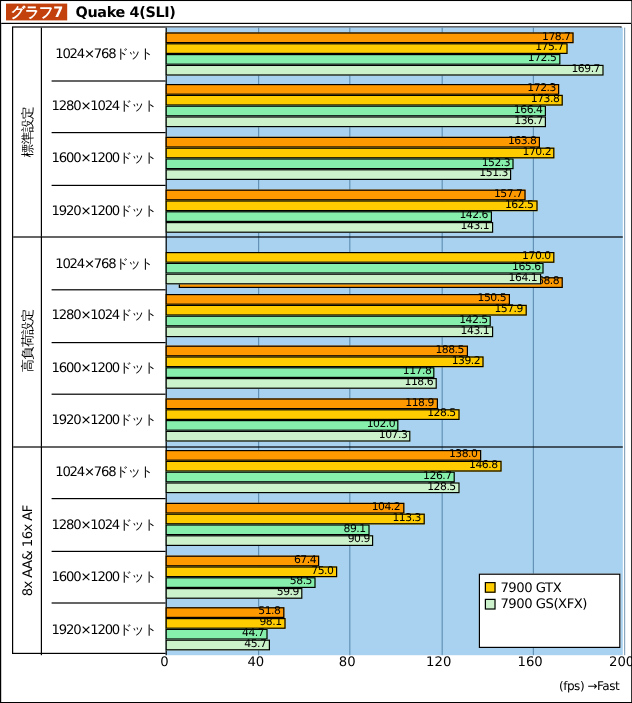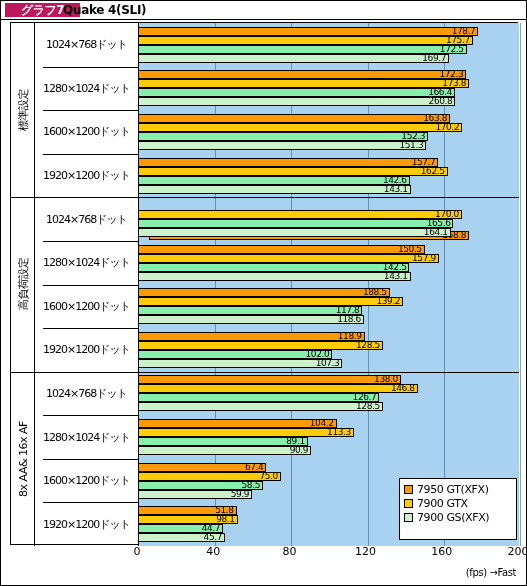--- a/index.html
+++ b/index.html
@@ -6,21 +6,21 @@
   body{
     width:527px;height:586px;
     background:#ffffff;
     font-family:"DejaVu Sans","Liberation Sans",sans-serif;
     overflow:hidden;
   }
   #root{position:relative;width:527px;height:586px;box-sizing:border-box;border:1px solid #000;background:#fff;}
 
   
   #titlebar{position:absolute;left:0;top:0;width:525px;height:19px;background:#fff;border-bottom:1px solid #000;box-sizing:border-box;}
-  #title-badge{position:absolute;left:4px;top:2px;background:#be185d;color:#fff;font-size:12px;line-height:14px;padding:0 16px;font-weight:bold;letter-spacing:-.5px;}
+  #title-badge{position:absolute;left:4px;top:2px;background:#c2410c;color:#fff;font-size:12px;line-height:14px;padding:0 4px;font-weight:bold;letter-spacing:-.5px;}
   #title-text{position:absolute;left:62px;top:2px;font-size:12px;line-height:14px;color:#000;font-weight:bold;letter-spacing:-.3px;}
 
   
   #plot-area{position:absolute;left:9px;top:21px;width:508px;height:523px;box-sizing:border-box;border:1px solid #000;background:#fff;}
   
   #canvas{position:absolute;left:127px;top:0px;width:381px;height:523px;background:#a8d2f0;box-sizing:border-box;border-left:1px solid #000;}
 
   .sec-title-cell{position:absolute;left:0;width:24px;box-sizing:border-box;border-right:1px solid #000;}
   .sec-title-txt{position:absolute;left:50%;top:50%;transform:translate(-50%,-50%) rotate(-90deg);white-space:nowrap;font-size:11px;color:#000;letter-spacing:-.5px;}
 
@@ -75,36 +75,36 @@
         <div class="res-label" style="top: 0px; height: 43.5833px;">1024×768ドット</div>
         <div class="bar s0" style="left: 127px; top: 3.79167px; width: 340.423px;">
           <span class="bar-val">178.7</span>
         </div>
         <div class="bar s1" style="left: 127px; top: 12.7917px; width: 334.708px; padding-left: 40px;">
           <span class="bar-val">175.7</span>
         </div>
         <div class="bar s2" style="left: 127px; top: 21.7917px; width: 328.613px;">
           <span class="bar-val">172.5</span>
         </div>
-        <div class="bar s3" style="left: 127px; top: 30.7917px; width: 311px;">
+        <div class="bar s3" style="left: 127px; top: 30.7917px; width: 365px;">
           <span class="bar-val">169.7</span>
         </div>
         <div class="res-label" style="top: 43.5833px; height: 43.5833px;">1280×1024ドット</div>
         <div class="res-sep" style="top: 43.5833px;"></div>
         <div class="bar s0" style="left: 127px; top: 47.375px; width: 328.231px;">
           <span class="bar-val">172.3</span>
         </div>
         <div class="bar s1" style="left: 127px; top: 56.375px; width: 331.089px;">
           <span class="bar-val">173.8</span>
         </div>
         <div class="bar s2" style="left: 127px; top: 65.375px; width: 316.992px;">
           <span class="bar-val">166.4</span>
         </div>
         <div class="bar s3" style="left: 127px; top: 74.375px; width: 317.373px;">
-          <span class="bar-val">260.8</span>
+          <span class="bar-val">136.7</span>
         </div>
         <div class="res-label" style="top: 87.1667px; height: 43.5833px;">1600×1200ドット</div>
         <div class="res-sep" style="top: 87.1667px;"></div>
         <div class="bar s0" style="left: 127px; top: 90.9583px; width: 312.039px;">
           <span class="bar-val">163.8</span>
         </div>
         <div class="bar s1" style="left: 127px; top: 99.9583px; width: 324.231px;">
           <span class="bar-val">170.2</span>
         </div>
         <div class="bar s2" style="left: 127px; top: 108.958px; width: 290.132px;">
@@ -253,24 +253,20 @@
       <div class="tick-lab" style="left: 203.2px;">40</div>
       <div class="tick-lab" style="left: 279.4px;">80</div>
       <div class="tick-lab" style="left: 355.6px;">120</div>
       <div class="tick-lab" style="left: 431.8px;">160</div>
       <div class="tick-lab" style="left: 508px;">200</div>
     </div>
   <div id="axis-title">(fps) →Fast</div>
 
   <div id="legend">
       <div class="leg-row">
-        <span class="leg-sw" style="background: rgb(255, 153, 0);"></span>
-        <span class="leg-tx">7950 GT(XFX)</span>
-      </div>
-      <div class="leg-row">
         <span class="leg-sw" style="background: rgb(255, 204, 0);"></span>
         <span class="leg-tx">7900 GTX</span>
       </div>
       <div class="leg-row">
         <span class="leg-sw" style="background: rgb(204, 242, 204);"></span>
         <span class="leg-tx">7900 GS(XFX)</span>
       </div>
     </div>
 
 </div>

